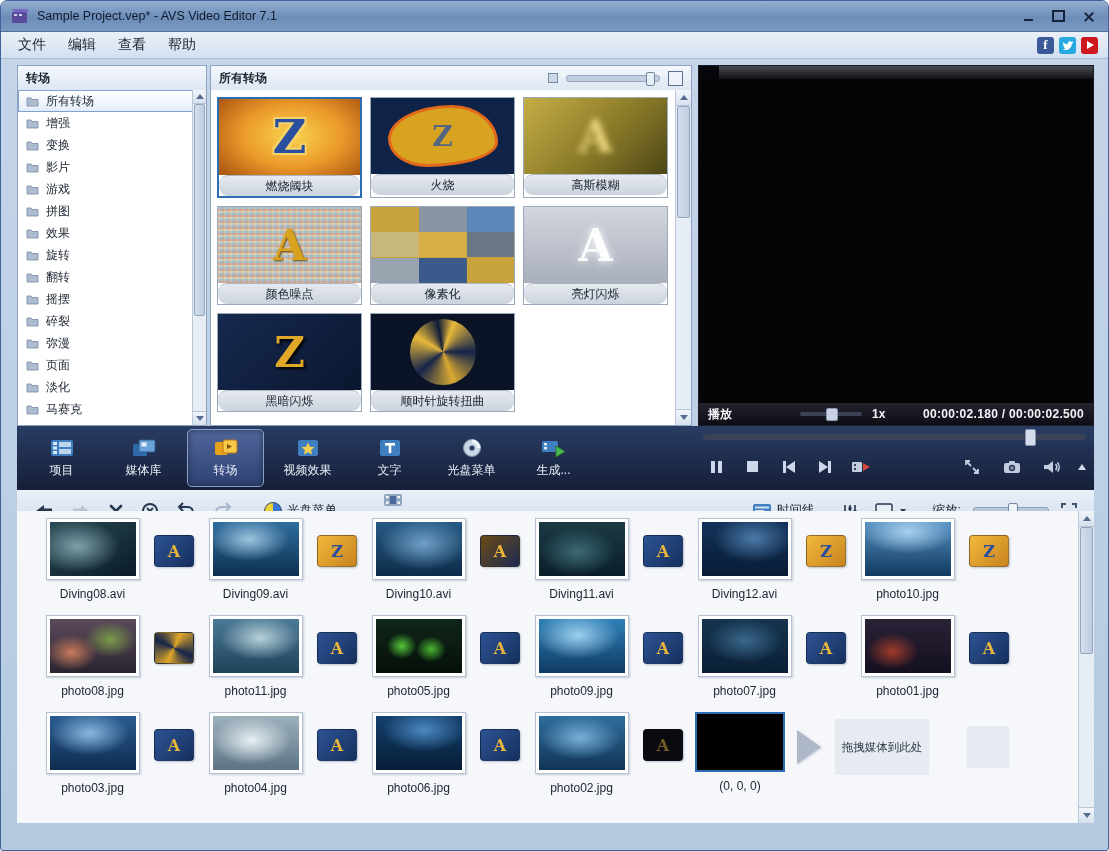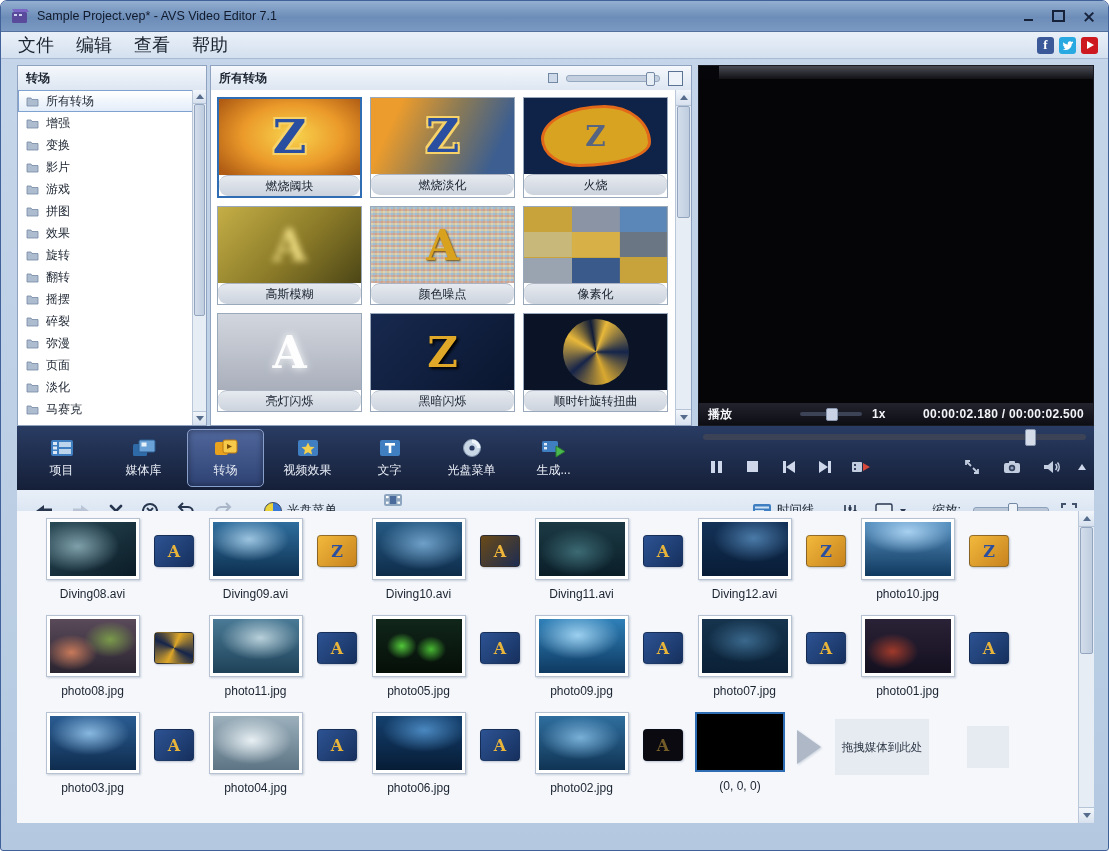--- a/index.html
+++ b/index.html
@@ -14,21 +14,21 @@
   .winbtns{margin-left:auto;display:flex;gap:10px;align-items:center;}
   .wbtn{width:20px;height:18px;display:flex;align-items:center;justify-content:center;cursor:default;}
   .glyph-min{width:9px;height:2px;background:#16213a;margin-top:8px;}
   .glyph-max{width:9px;height:8px;border:2px solid #16213a;}
   .glyph-close{position:relative;width:11px;height:11px;}
   .glyph-close::before,.glyph-close::after{content:"";position:absolute;left:5px;top:0;width:2.4px;height:12px;background:#16213a;}
   .glyph-close::before{transform:rotate(45deg);} .glyph-close::after{transform:rotate(-45deg);}
   
   .menubar{height:26px;display:flex;align-items:center;padding:0 6px;
     background:linear-gradient(#eaf0f8,#d4e0ef);border-bottom:1px solid #a9bbd4;}
-  .mi{padding:3px 11px;font-size:18px;}
+  .mi{padding:3px 11px;font-size:14px;}
   .social{margin-left:auto;display:flex;gap:5px;margin-right:4px;}
   .soc{width:17px;height:17px;border-radius:3px;display:flex;align-items:center;justify-content:center;}
   .soc-fb{background:#3b5998;color:#fff;font-family:"Liberation Serif",serif;font-weight:bold;font-size:13px;}
   .soc-tw{background:#29a9e1;}
   .soc-yt{background:#cc181e;}
   .yt-tri{width:0;height:0;border-left:7px solid #fff;border-top:4.5px solid transparent;border-bottom:4.5px solid transparent;margin-left:2px;}
   
   .upper{position:absolute;left:16px;top:64px;width:1077px;height:361px;display:flex;}
   .panel{background:#fff;border:1px solid #8fa3c0;box-sizing:border-box;position:relative;}
   .leftpanel{width:190px;margin-right:3px;}
@@ -343,24 +343,20 @@
             </span>
           <span class="layout-btn"></span>
         </span>
       </div>
       <div class="tiles">
         <div class="tile sel">
           <div class="tart t-burnblock tg-zblue"></div>
           <div class="tname">燃烧阈块</div>
         </div>
         <div class="tile">
-          <div class="tart t-burnfade tg-zblue"></div>
-          <div class="tname">燃烧淡化</div>
-        </div>
-        <div class="tile">
           <div class="tart t-fire tg-zfire"></div>
           <div class="tname">火烧</div>
         </div>
         <div class="tile">
           <div class="tart t-gauss tg-ablur"></div>
           <div class="tname">高斯模糊</div>
         </div>
         <div class="tile">
           <div class="tart t-noise tg-agold"></div>
           <div class="tname">颜色噪点</div>

